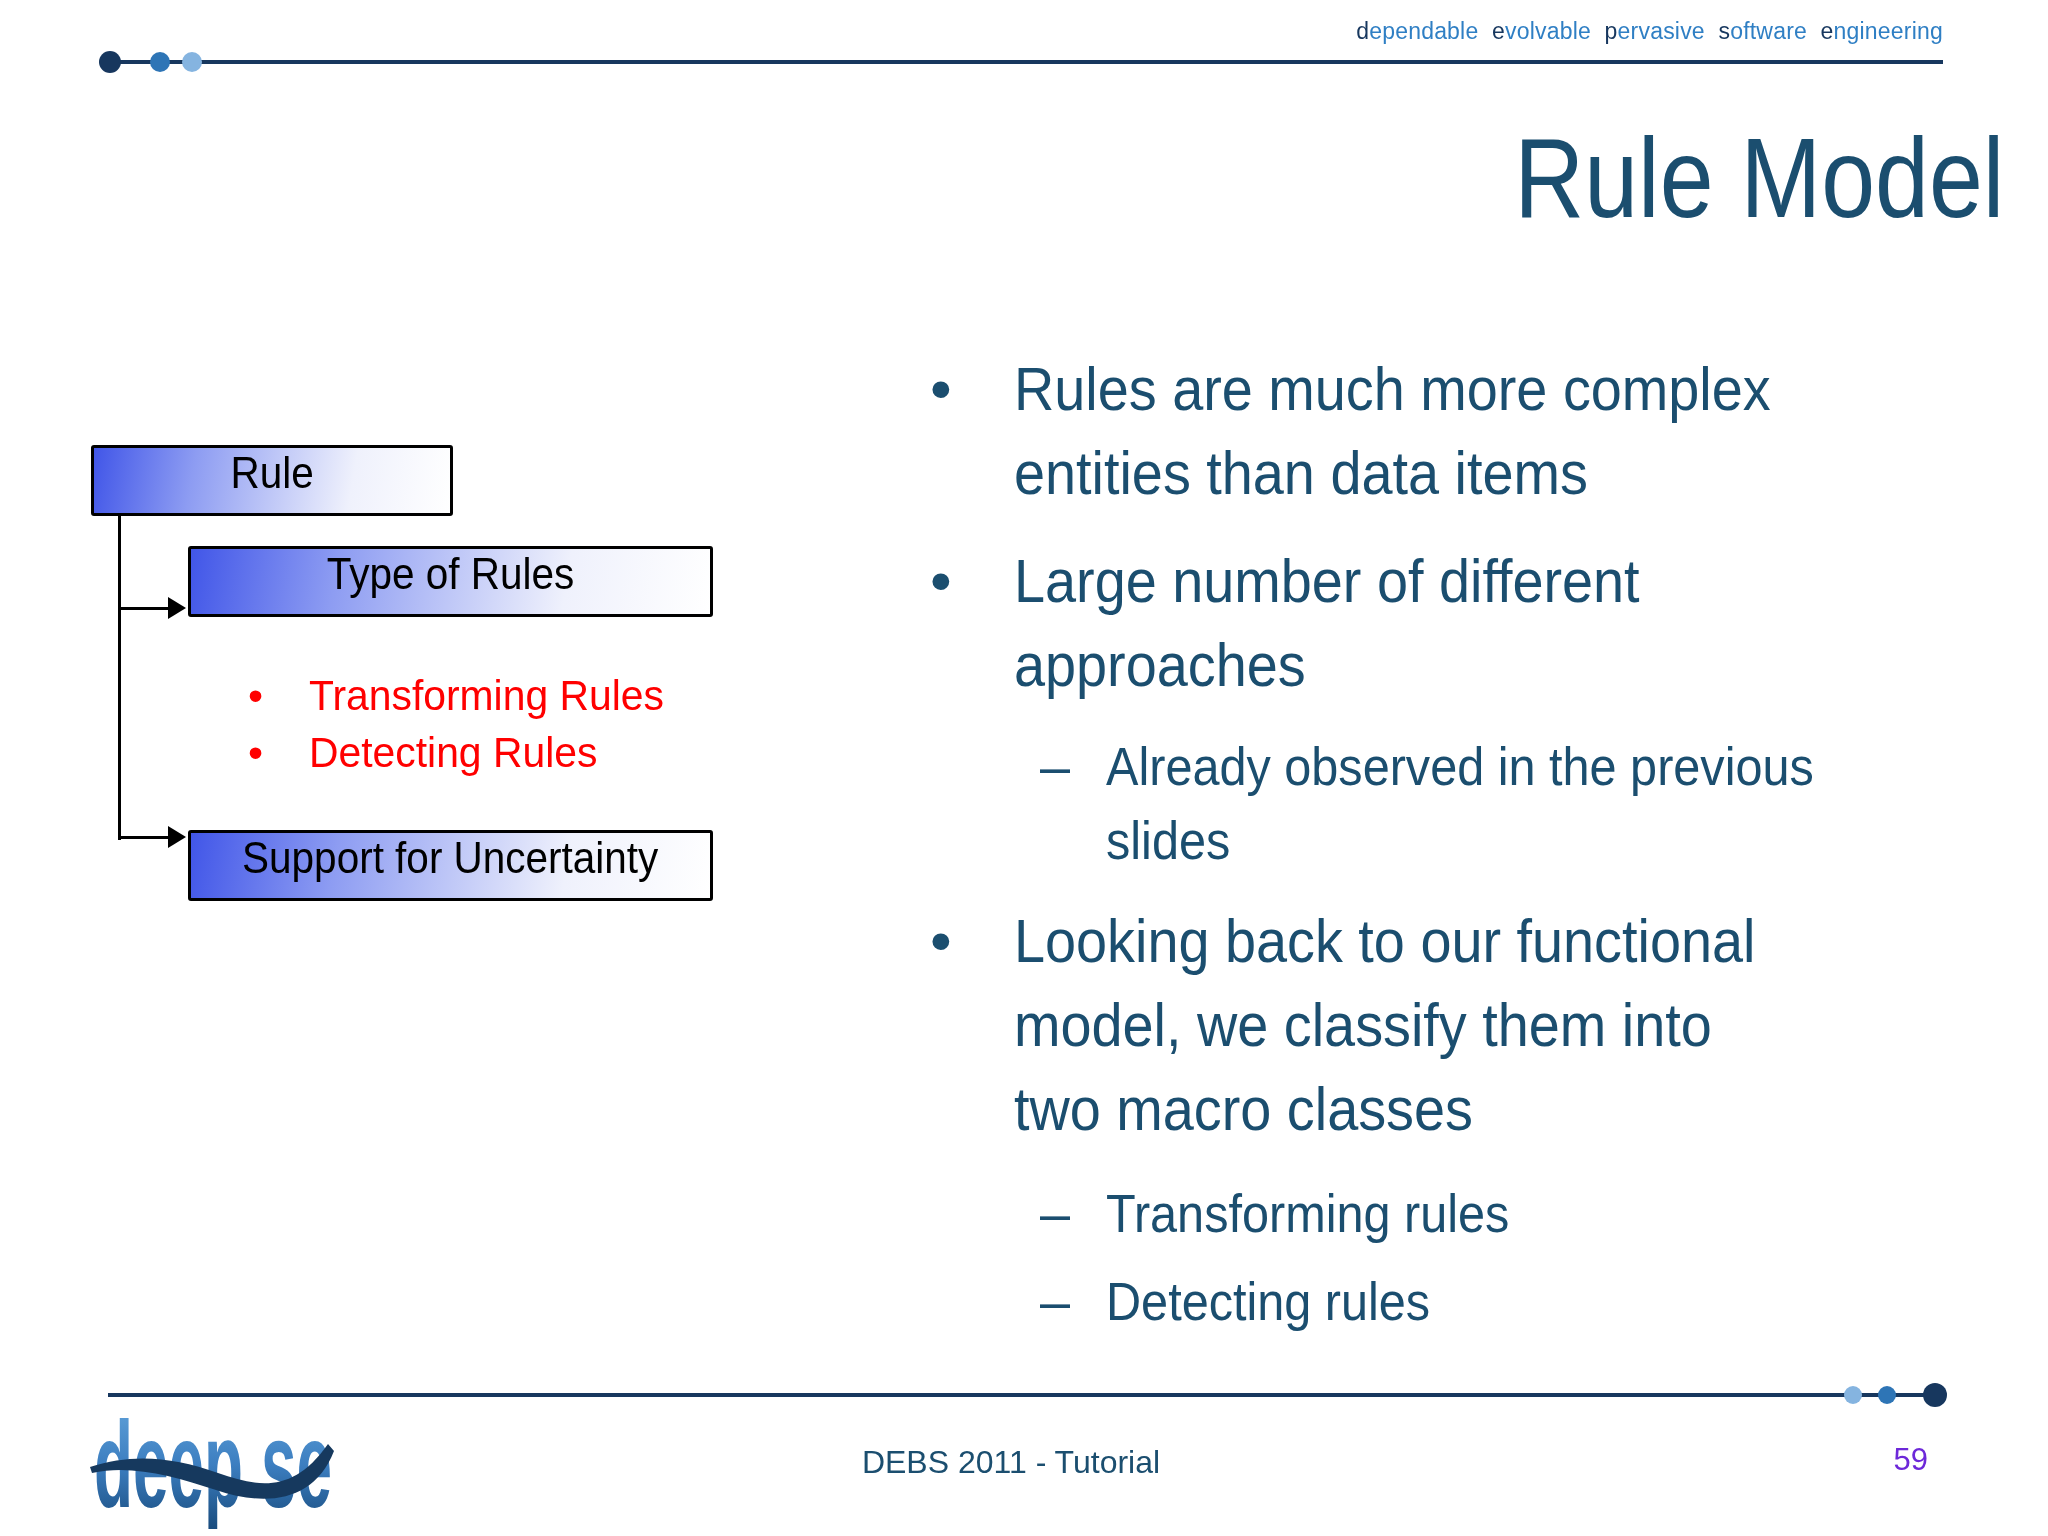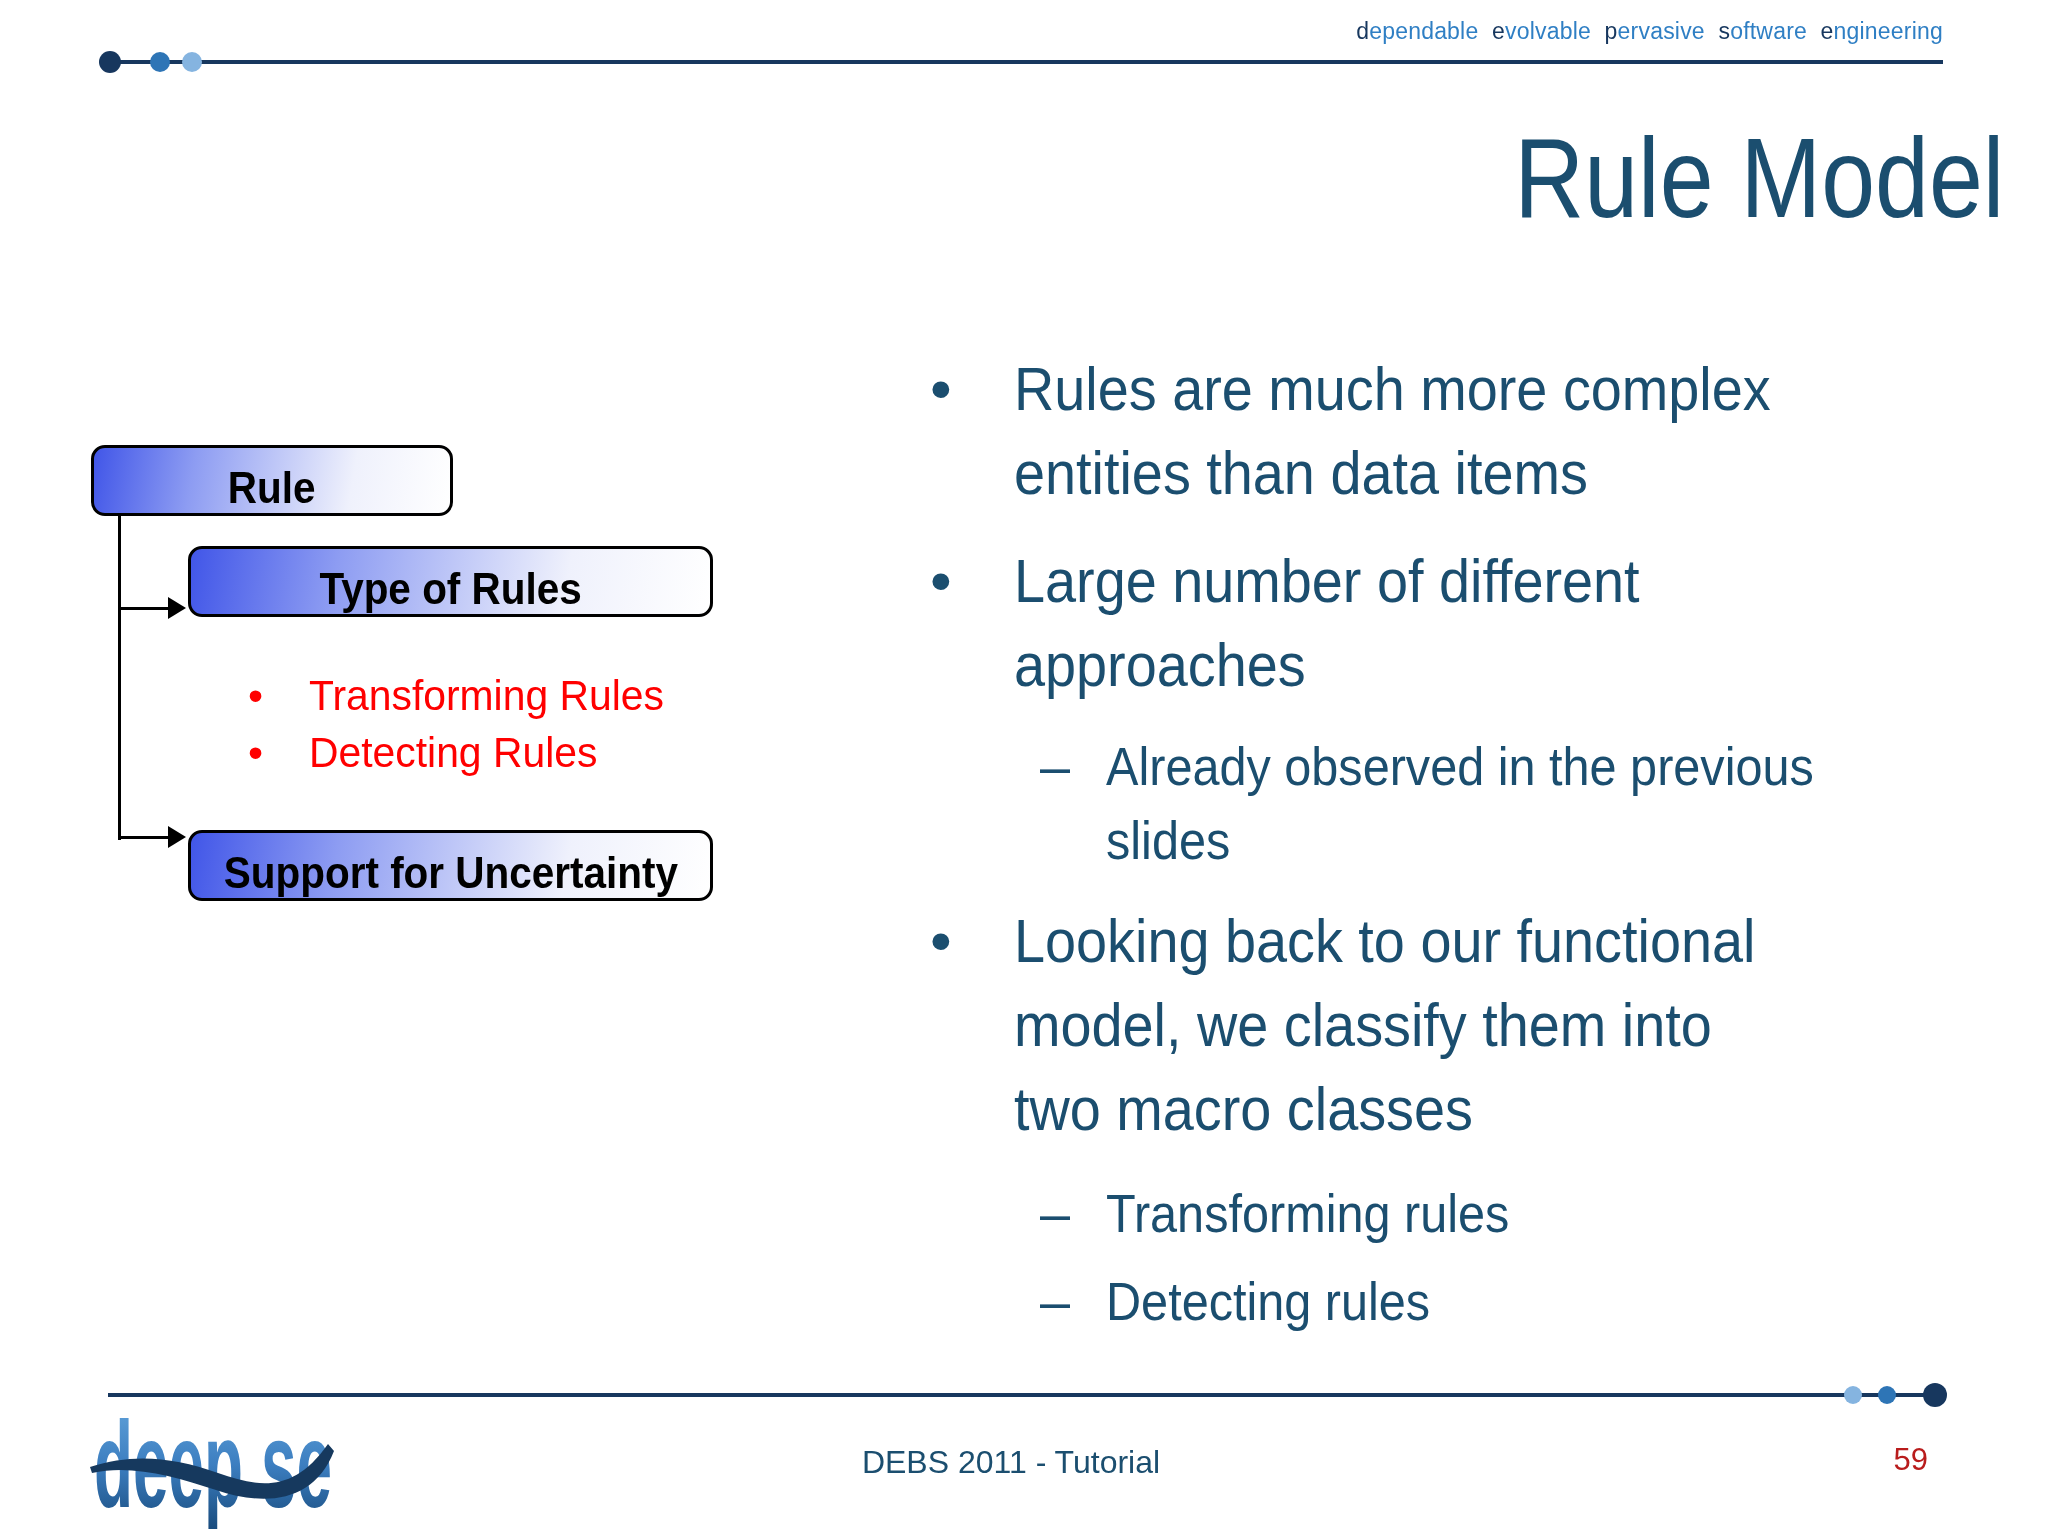--- a/index.html
+++ b/index.html
@@ -21,23 +21,23 @@
   .br-dot3{left:1923px;top:1383px;width:24px;height:24px;}
   .tagline{position:absolute;top:18px;right:105px;font-size:23px;letter-spacing:0.2px;white-space:nowrap;}
   .tag-head{color:#17375E;}
   .tag-tail{color:#2F7FC4;}
   .tag-word{margin-left:7px;}
   
   .title-wrap{position:absolute;left:0;top:112px;width:2048px;text-align:right;}
   .title-text{display:inline-block;font-size:114px;font-weight:normal;color:#1B4E6F;
     transform:scaleX(0.85);transform-origin:50% 50%;white-space:nowrap;}
   
-  .dbox{position:absolute;border:3px solid #000;border-radius:14px;
+  .dbox{position:absolute;border:3px solid #000;border-radius:3px;
     background:linear-gradient(100deg,#4156E8 0%,#8D9CF2 28%,#EFF1FC 72%,#FFFFFF 100%);
-    display:flex;align-items:flex-end;justify-content:center;font-weight:bold;}
+    display:flex;align-items:flex-start;justify-content:center;}
   .dbox-label{font-size:44px;color:#000;white-space:nowrap;display:inline-block;
     transform:scaleX(0.92);transform-origin:50% 50%;}
   .box-rule{left:91px;top:445px;width:356px;height:65px;}
   .box-type{left:188px;top:546px;width:519px;height:65px;}
   .box-support{left:188px;top:830px;width:519px;height:65px;}
   .vline{position:absolute;left:118px;top:510px;width:3px;height:330px;background:#000;}
   .hline1{position:absolute;left:118px;top:607px;width:52px;height:3px;background:#000;}
   .hline2{position:absolute;left:118px;top:836px;width:52px;height:3px;background:#000;}
   .arrowhead{position:absolute;width:0;height:0;border-top:11px solid transparent;
     border-bottom:11px solid transparent;border-left:18px solid #000;}
@@ -57,21 +57,21 @@
   .line{white-space:nowrap;transform:scaleX(0.9);transform-origin:0 50%;}
   .mt24{margin-top:24px;}
   .mt22{margin-top:22px;}
   .mt25{margin-top:25px;}
   .mt14{margin-top:14px;}
   
   .bottom-line{position:absolute;left:108px;top:1393px;width:1827px;height:4px;background:#17375E;}
   .logo{position:absolute;left:88px;top:1404px;width:250px;height:125px;}
   .footer-caption{position:absolute;left:0;top:1444px;width:2022px;text-align:center;
     font-size:32px;color:#1B4E6F;}
-  .page-number{position:absolute;top:1442px;right:120px;font-size:31px;color:#b91c1c;}
+  .page-number{position:absolute;top:1442px;right:120px;font-size:31px;color:#6d28d9;}
 </style>
 </head>
 <body>
 
 <div class="slide">
 
   <div class="top-line"></div>
   <div class="dot dark tl-dot1"></div>
   <div class="dot mid tl-dot2"></div>
   <div class="dot light tl-dot3"></div>

